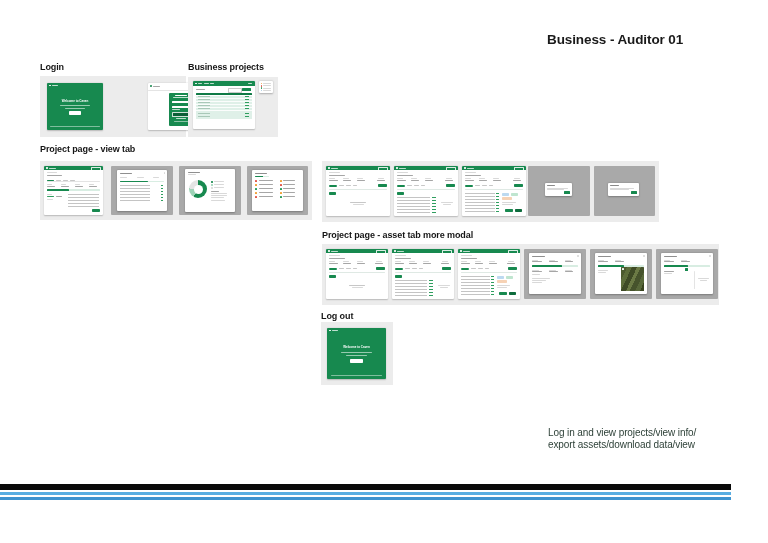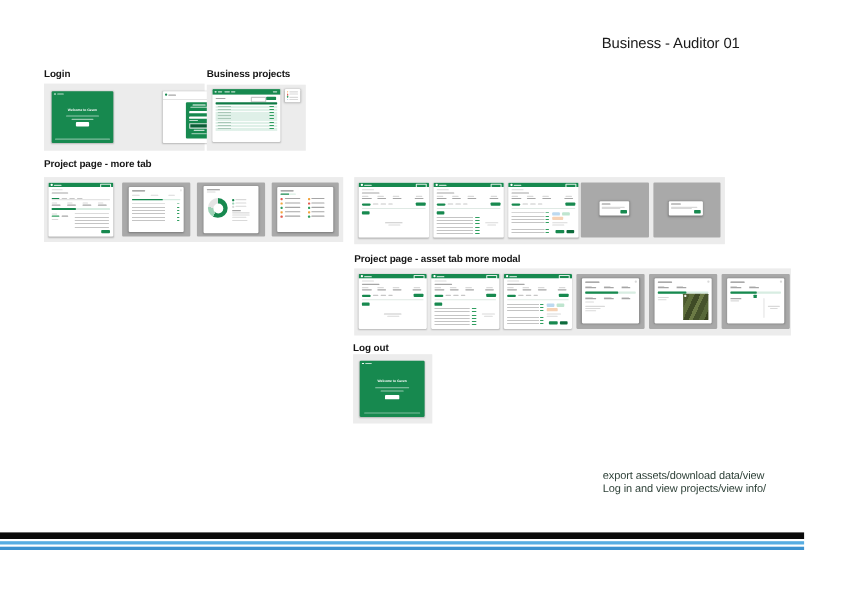--- a/index.html
+++ b/index.html
@@ -13,21 +13,21 @@
   .c2{background:#A6A6A6;}
   .c3{background:#D9D9D9;}
   .w{background:#FFFFFF;}
   .wl{background:rgba(255,255,255,.72);}
   .grp{position:absolute;background:#ECECEC;}
   .scr{position:absolute;background:#fff;box-shadow:0 .5px 1.5px rgba(0,0,0,.22);border-radius:1px;overflow:hidden;}
   .gsc{position:absolute;background:#A9A9A9;border-radius:1px;overflow:hidden;}
   .modal{position:absolute;background:#fff;border-radius:1px;box-shadow:0 .5px 2px rgba(0,0,0,.28);overflow:hidden;}
   .gh{position:absolute;left:0;top:0;right:0;height:4px;background:#17894F;}
   .lbl{position:absolute;font-size:9px;font-weight:bold;color:#161616;letter-spacing:-.1px;white-space:nowrap;}
-  .title{position:absolute;left:547px;top:32px;font-size:13.5px;font-weight:normal;color:#1A1A1A;letter-spacing:-.1px;white-space:nowrap;}
+  .title{position:absolute;left:547px;top:32px;font-size:13.5px;font-weight:bold;color:#1A1A1A;letter-spacing:-.1px;white-space:nowrap;}
   .desc{position:absolute;left:548px;top:427px;font-size:10px;line-height:12.2px;color:#2E4138;letter-spacing:-.1px;}
   .wt{position:absolute;left:0;width:100%;top:34%;text-align:center;color:#fff;font-weight:bold;font-size:6px;transform:scale(.5);transform-origin:50% 0;white-space:nowrap;}
   .rows{position:absolute;background:repeating-linear-gradient(to bottom,#C4C4C4 0,#C4C4C4 .9px,transparent .9px,transparent 3px);}
   .rowsg{position:absolute;background:repeating-linear-gradient(to bottom,#2F9E5F 0,#2F9E5F .9px,transparent .9px,transparent 3px);}
   .bands{position:absolute;background:repeating-linear-gradient(to bottom,#DFF0E8 0,#DFF0E8 2.35px,#FBFDFC 2.35px,#FBFDFC 2.9px);}
   .bandg{position:absolute;background:repeating-linear-gradient(to bottom,#2F9E5F 0,#2F9E5F .9px,transparent .9px,transparent 2.9px);}
   .bandt{position:absolute;background:repeating-linear-gradient(to bottom,#A9C8B8 0,#A9C8B8 .9px,transparent .9px,transparent 2.9px);}
   .dot{position:absolute;border-radius:50%;}
   .stripe{position:absolute;left:0;}
 </style>
@@ -88,21 +88,21 @@
         <div class="t c3" style="left:3.8px;top:2px;width:8px;height:.8px"></div>
       <div class="t" style="left:1.5px;top:4px;width:1.7px;height:1.7px;background:#E25B4F"></div>
         <div class="t c3" style="left:3.8px;top:4.4px;width:8px;height:.8px"></div>
       <div class="t" style="left:1.5px;top:6.4px;width:1.7px;height:1.7px;background:#2F9E5F"></div>
         <div class="t c3" style="left:3.8px;top:6.8px;width:8px;height:.8px"></div>
       <div class="t" style="left:1.5px;top:8.8px;width:1.7px;height:1.7px;background:#9FC3E0"></div>
         <div class="t c3" style="left:3.8px;top:9.2px;width:8px;height:.8px"></div>
     </div>
   </div>
 
-  <div class="lbl" style="left:40px;top:144px">Project page - more tab</div>
+  <div class="lbl" style="left:40px;top:144px">Project page - view tab</div>
   <div class="grp" style="left:40px;top:161px;width:272px;height:59px">
     <div class="scr" style="left:4px;top:5px;width:59px;height:49px">
       <div class="gh"></div>
       <div class="dot w" style="left:2px;top:1.2px;width:1.6px;height:1.6px"></div>
       <div class="t wl" style="left:4.8px;top:1.7px;width:7px;height:.8px"></div>
       <div class="t" style="right:2px;top:1px;width:8px;height:2.2px;border:.5px solid rgba(255,255,255,.85)"></div>
       <div class="t c3" style="left:3px;top:6px;width:10px;height:.8px"></div>
       <div class="t c2" style="left:3px;top:8.5px;width:15px;height:1.3px"></div>
       <div class="t g" style="left:3px;top:13.8px;width:7px;height:1px"></div>
       <div class="t c1" style="left:12px;top:13.9px;width:5px;height:.7px"></div>
@@ -441,21 +441,21 @@
       <div class="t wl" style="left:4.6px;top:2.2px;width:6px;height:.8px"></div>
       <div class="wt">Welcome to Caven</div>
       <div class="t" style="left:24%;top:47%;width:52%;height:.8px;background:rgba(255,255,255,.55)"></div>
       <div class="t" style="left:32%;top:53%;width:36%;height:.8px;background:rgba(255,255,255,.55)"></div>
       <div class="t w" style="left:39%;top:60%;width:22%;height:9%;border-radius:.8px"></div>
       <div class="t" style="left:6%;right:6%;bottom:7%;height:.8px;background:rgba(255,255,255,.45)"></div>
     </div>
   </div>
 
   <div class="desc">
+    <div>Log in and view projects/view info/</div>
     <div>export assets/download data/view</div>
-    <div>Log in and view projects/view info/</div>
   </div>
 
   <div class="stripe" style="top:484px;width:731px;height:6px;background:#0A0A0A"></div>
   <div class="stripe" style="top:492.4px;width:731px;height:2.6px;background:#58ADE2"></div>
   <div class="stripe" style="top:497.2px;width:731px;height:2.4px;background:#3D92CF"></div>
 
 </div>
 
 </body></html>

